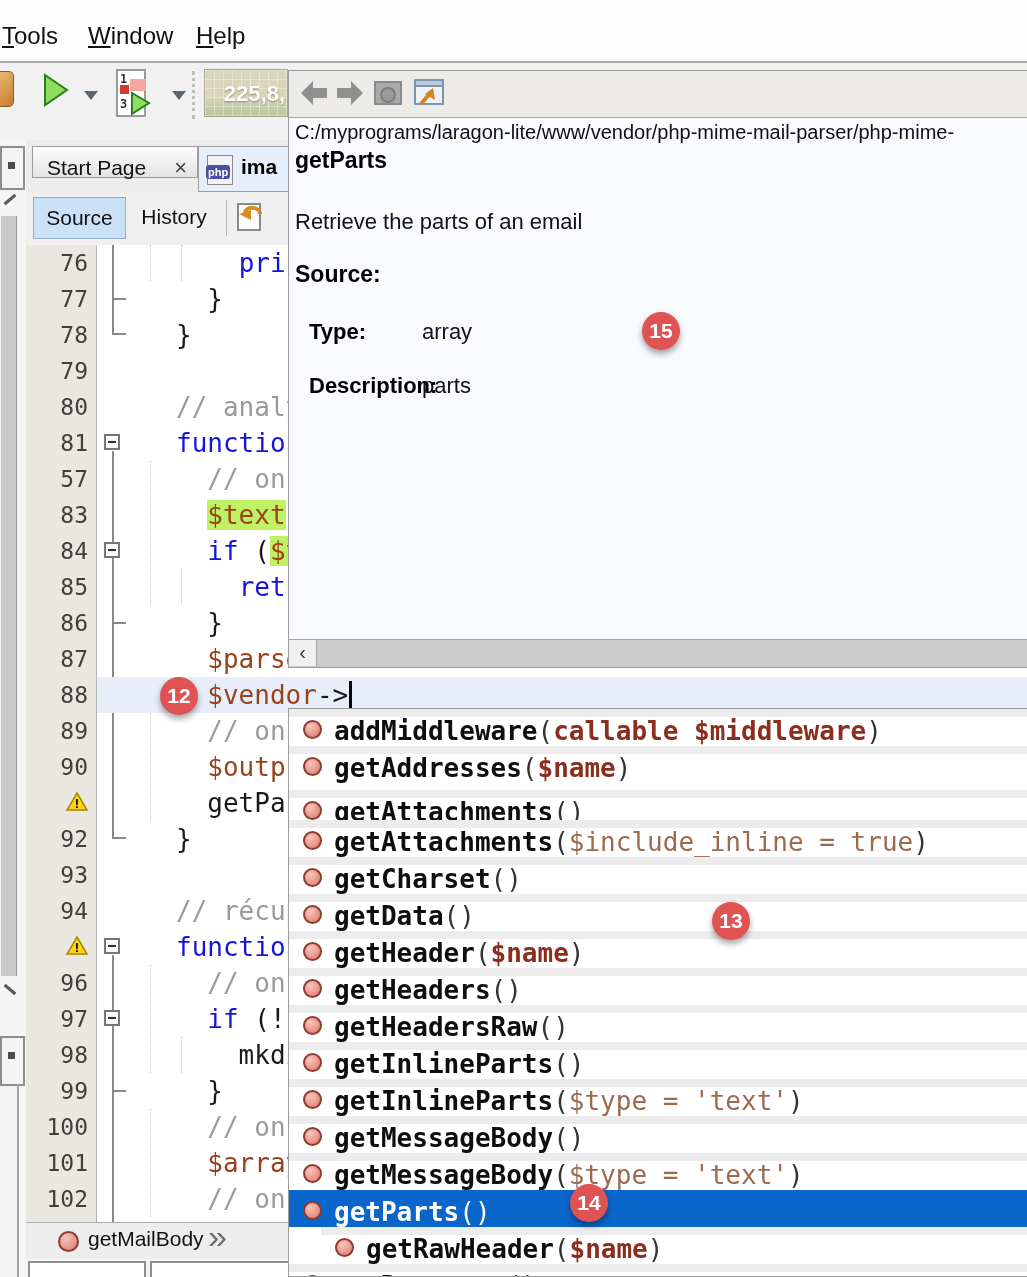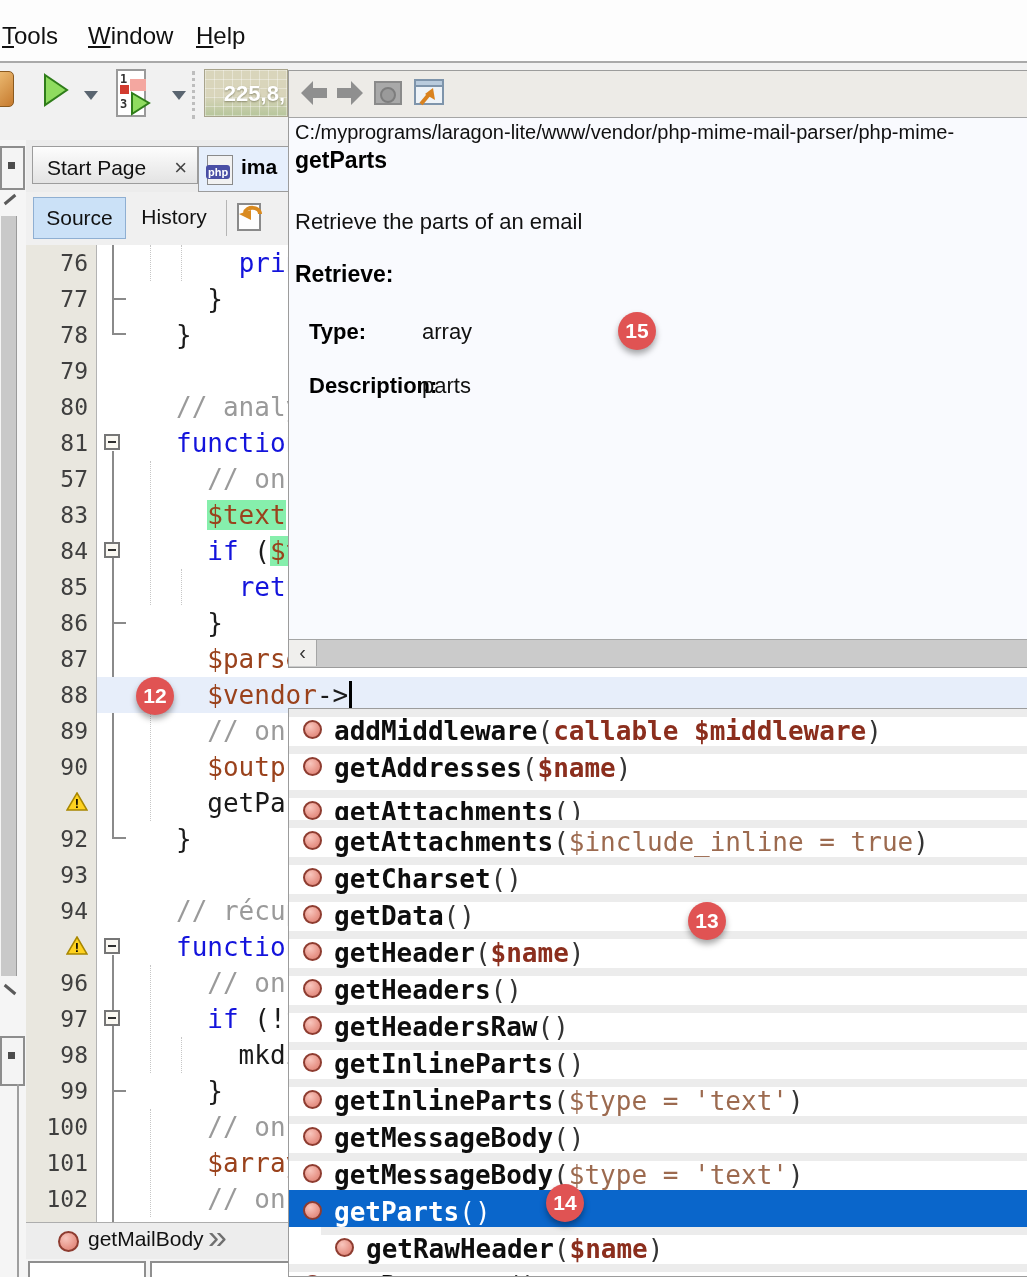--- a/index.html
+++ b/index.html
@@ -27,21 +27,21 @@
   .railbox{position:absolute;left:0;width:21px;border:2px solid #8d8d8d;background:#f4f4f4;}
   .raildot{position:absolute;left:6px;top:14px;width:7px;height:7px;background:#4c4c4c;}
   #railbox1{top:6px;height:40px;}
   #railbox2{top:896px;height:46px;}
   #railarrow1{position:absolute;left:3px;top:58px;width:14px;height:3px;background:#5a5a5a;transform:rotate(-40deg);}
   #railthumb{position:absolute;left:1px;top:76px;width:15px;height:760px;background:#c9c9c9;border-right:1px solid #9a9a9a;}
   #railarrow2{position:absolute;left:3px;top:848px;width:14px;height:3px;background:#5a5a5a;transform:rotate(40deg);}
   #railline{position:absolute;left:17px;top:944px;width:0;height:193px;border-left:2px solid #9f9f9f;}
   
   #tabrow{position:absolute;left:26px;top:140px;width:262px;height:52px;background:#ececec;}
-  #tab-start{position:absolute;left:6px;top:6px;width:166px;height:38px;background:linear-gradient(#fdfdfd,#e3e3e3);
+  #tab-start{position:absolute;left:6px;top:6px;width:166px;height:32px;background:linear-gradient(#fdfdfd,#e3e3e3);
      border:1px solid #9c9c9c;box-sizing:border-box;font-size:21px;color:#111;line-height:42px;padding-left:14px;}
   #tab-close{position:absolute;right:10px;top:0;font-size:22px;color:#444;line-height:42px;}
   #tab-active{position:absolute;left:172px;top:6px;width:90px;height:46px;background:#e6effc;border:1px solid #9c9c9c;
      border-right:none;box-sizing:border-box;}
   #phpicon{position:absolute;left:8px;top:8px;width:24px;height:28px;background:#f2f2f2;border:1px solid #8a8a8a;}
   #phpbadge{position:absolute;left:-2px;top:9px;background:#4a4fa5;color:#fff;font-size:11px;font-weight:bold;
      padding:1px 2px;border-radius:3px;letter-spacing:0;}
   #tab-active-label{position:absolute;left:42px;top:8px;font-size:21px;font-weight:bold;color:#000;}
   
   #viewbar{position:absolute;left:26px;top:192px;width:262px;height:53px;background:#f0f0f0;border-bottom:1px solid #c2c2c2;}
@@ -54,21 +54,21 @@
   #editor{position:absolute;left:26px;top:245px;width:1001px;height:977px;background:#fff;overflow:hidden;}
   #gutter{position:absolute;left:0;top:0;width:70px;height:100%;background:#e9e7df;border-right:1px solid #b3b3b3;}
   .erow{position:absolute;left:0;width:100%;height:36px;}
   .curline{position:absolute;left:71px;right:0;top:0;height:36px;background:#e7eefa;}
   .lnum{position:absolute;left:0;top:0;width:62px;text-align:right;padding-right:6px;
         font-family:"DejaVu Sans Mono",monospace;font-size:23px;line-height:36px;color:#3f3f3f;}
   .lnum svg{margin-top:7px;}
   .codeline{position:absolute;left:150px;top:0;white-space:pre;font-family:"DejaVu Sans Mono",monospace;
         font-size:26px;line-height:36px;color:#1a1a1a;}
   .kw{color:#1414dc}.cm{color:#9a9a9a}.vr{color:#9a421c}.pl{color:#1a1a1a}
-  .hl{color:#9a421c;background:#86efac}
+  .hl{color:#9a421c;background:#bef264}
   .caret{display:inline-block;width:3px;height:28px;background:#000;vertical-align:-5px;margin-left:1px;}
   .foldbox{position:absolute;left:78px;top:9px;width:16px;height:16px;border:2px solid #767676;background:#faf8f2;box-sizing:border-box;}
   .fbar{position:absolute;left:2px;top:5px;width:8px;height:2px;background:#2f2f2f;}
   .tl{position:absolute;left:86px;width:0;border-left:2px solid #8a8a8a;}
   .tt{position:absolute;left:86px;width:14px;height:2px;background:#8a8a8a;}
   .ig{position:absolute;width:0;border-left:1px dotted #c6c6c6;}
   
   #breadcrumb{position:absolute;left:26px;top:1222px;width:1001px;height:36px;background:#ededed;
       border-top:1px solid #adadad;border-bottom:1px solid #adadad;}
   #bc-icon{position:absolute;left:32px;top:8px;width:17px;height:17px;border-radius:50%;
@@ -102,21 +102,21 @@
       font-family:"DejaVu Sans Mono",monospace;font-size:26px;line-height:28px;}
   .micon{display:inline-block;width:15px;height:15px;border-radius:50%;margin-right:12px;
       background:radial-gradient(circle at 35% 30%,#f8c6bd,#e8968a 60%,#d97f70);border:2px solid #8e3c30;vertical-align:1px;}
   .cname{font-weight:bold;color:#0e0e0e}.cpar{color:#333}
   .req{color:#8b2e1d;font-weight:bold}.opt{color:#9c6a4f}
   .crow.sel{background:#0a66cb;}
   .crow.sel .cname,.crow.sel .cpar,.crow.sel .req,.crow.sel .opt{color:#fff;}
   
   .badge{position:absolute;width:38px;height:38px;border-radius:50%;background:#e05353;color:#fff;
       font-size:21px;font-weight:bold;line-height:38px;text-align:center;
-      box-shadow:0 4px 6px rgba(0,0,0,.35);z-index:30;}
+      box-shadow:0 4px 6px rgba(0,0,0,.35);z-index:30;margin-left:24px;}
   #badge12{left:136px;top:677px;}
   #badge13{left:688px;top:902px;}
   #badge14{left:546px;top:1184px;}
   #badge15{left:618px;top:312px;}
 </style>
 </head>
 <body>
 
 <div id="screen">
 
@@ -360,21 +360,21 @@
       <svg class="dticon" style="left:122px" width="36" height="34">
         <rect x="4" y="2" width="28" height="24" fill="#eef3f8" stroke="#7e94ab" stroke-width="2"></rect>
         <rect x="4" y="2" width="28" height="6" fill="#b9cbdd" stroke="#7e94ab" stroke-width="2"></rect>
         <path d="M10 26 L20 14" stroke="#d9821f" stroke-width="4"></path>
         <polygon points="22,10 24,22 14,16" fill="#d9821f"></polygon>
       </svg>
     </div>
     <div id="dpath">C:/myprograms/laragon-lite/www/vendor/php-mime-mail-parser/php-mime-</div>
     <div id="dtitle">getParts</div>
     <div id="dsummary">Retrieve the parts of an email</div>
-    <div id="dreturns">Retrieve:</div>
+    <div id="dreturns">Source:</div>
     <div id="drow1">
       <span class="dlabel">Type:</span>
       <span class="dvalue">array</span>
     </div>
     <div id="drow2">
       <span class="dlabel">Description:</span>
       <span class="dvalue">parts</span>
     </div>
     <div id="docscroll">
       <div id="docscroll-btn">‹</div>

